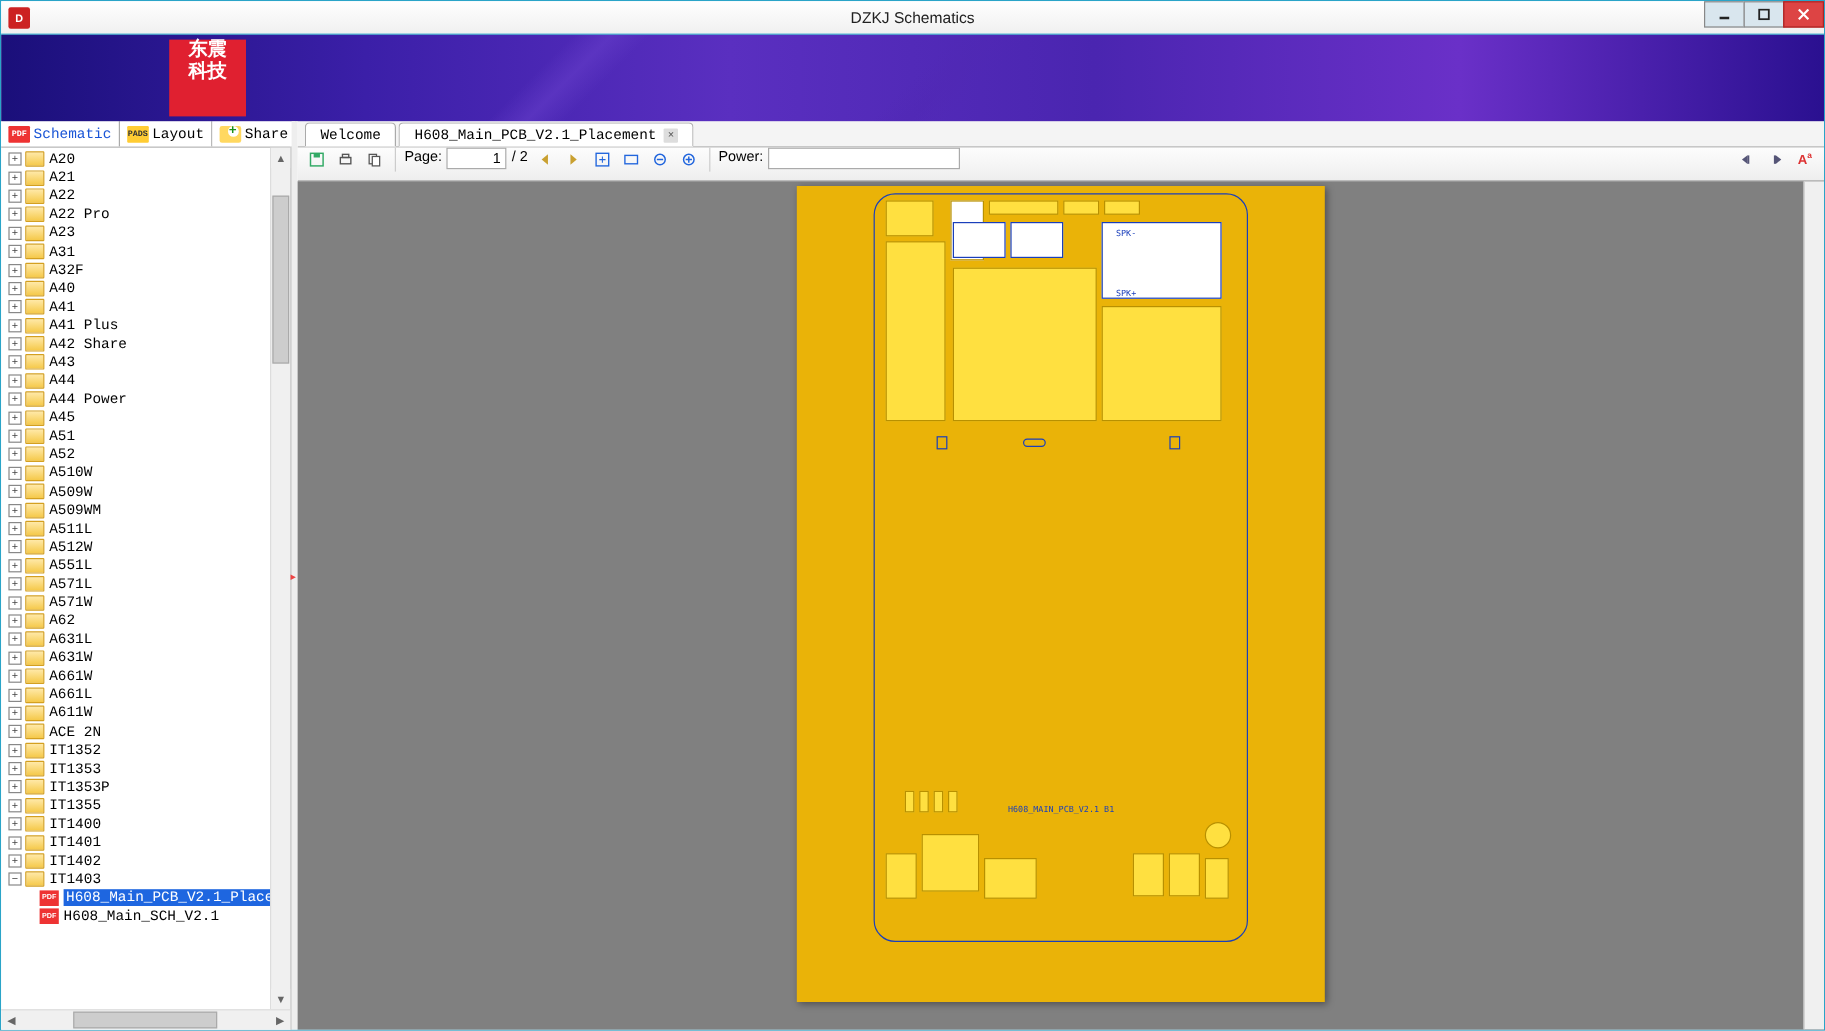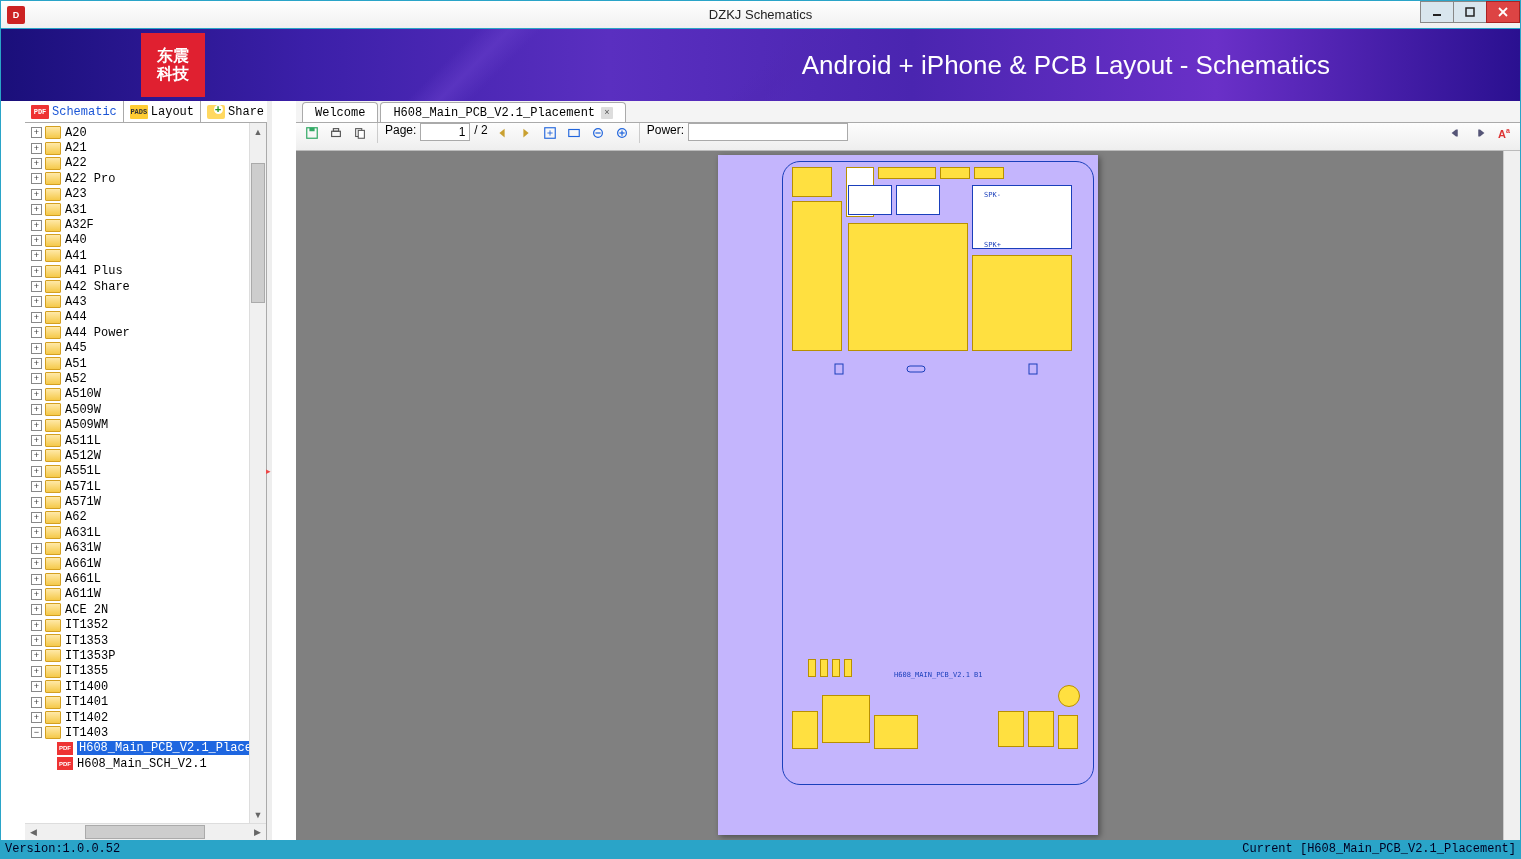--- a/index.html
+++ b/index.html
@@ -11,26 +11,26 @@
 .titlebar .app-icon { width: 18px; height: 18px; background: #c22; margin-left: 6px; border-radius: 2px; display: flex; align-items: center; justify-content: center; color: #fff; font-size: 9px; font-weight: bold; }
 .titlebar .title { position: absolute; left: 0; right: 0; text-align: center; font-size: 13px; color: #222; pointer-events: none; }
 .titlebar .win-controls { margin-left: auto; display: flex; height: 100%; }
 .titlebar .win-btn { width: 34px; height: 22px; margin-top: 0; display: flex; align-items: center; justify-content: center; border: 1px solid #888; background: #d9e6ee; cursor: pointer; margin-left: -1px; }
 .titlebar .win-btn.close { background: #d44; color: #fff; border-color: #a22; }
 .titlebar .win-btn svg { width: 10px; height: 10px; }
 
 
 .banner { height: 72px; background: linear-gradient(90deg, #1a0f7a 0%, #3b1fa8 20%, #5a2fc0 40%, #4a25b0 60%, #6a30c8 80%, #2a1090 100%); display: flex; align-items: center; color: #fff; position: relative; overflow: hidden; }
 .banner::before { content:""; position:absolute; inset:0; background: linear-gradient(135deg, transparent 30%, rgba(100,60,200,.6) 32%, transparent 34%, transparent 50%, rgba(80,40,180,.5) 52%, transparent 54%); }
-.banner .logo-box { width: 64px; height: 64px; background: #e02030; margin-left: 140px; display: flex; flex-direction: column; align-items: center; justify-content: center; color: #fff; font-weight: bold; font-size: 16px; line-height: 1.1; z-index:1; }
+.banner .logo-box { width: 64px; height: 64px; background: #e02030; margin-left: 140px; display: flex; flex-direction: column; align-items: center; justify-content: flex-start; color: #fff; font-weight: bold; font-size: 16px; line-height: 1.1; z-index:1; }
 .banner .logo-text { font-size: 30px; font-weight: bold; margin-left: 14px; letter-spacing: 1px; z-index:1; }
 .banner .tagline { margin-left: auto; margin-right: 190px; font-size: 26px; z-index:1; }
 
 
-.main { flex: 1; display: flex; min-height: 0; margin-left: 24px; }
+.main { flex: 1; display: flex; min-height: 0; }
 
 
 .sidebar { width: 242px; border-right: 1px solid #aaa; display: flex; flex-direction: column; background: #fff; }
 .sidebar-tabs { height: 22px; display: flex; border-bottom: 1px solid #aaa; background: #f4f4f4; }
 .sidebar-tab { display: flex; align-items: center; padding: 0 6px; border-right: 1px solid #aaa; font-family: "Courier New", monospace; font-size: 12px; cursor: pointer; background: #fff; }
 .sidebar-tab.active { background: #fff; }
 .sidebar-tab .ico { width: 18px; height: 14px; margin-right: 3px; }
 .ico-pdf { background: #e33; color:#fff; font-size:7px; font-weight:bold; display:flex; align-items:center; justify-content:center; border-radius:1px; }
 .ico-pads { background: #ffcc33; color:#333; font-size:7px; font-weight:bold; display:flex; align-items:center; justify-content:center; border-radius:1px; }
 .ico-share { background: #ffd860; border-radius:2px; display:flex; align-items:center; justify-content:center; }
@@ -55,36 +55,36 @@
 
 .hscroll { height:17px; border-top:1px solid #ddd; background:#f0f0f0; display:flex; align-items:center; position:relative; }
 .hscroll .arrow { width:17px; height:100%; display:flex; align-items:center; justify-content:center; font-size:9px; color:#666; }
 .hscroll .thumb { position:absolute; left:60px; width:120px; top:1px; bottom:1px; background:#cdcdcd; border:1px solid #aaa; }
 
 
 .splitter { width:5px; background:#eee; cursor:col-resize; position:relative; }
 .splitter::after { content:"▸"; color:#e44; font-size:9px; position:absolute; top:50%; left:-1px; transform:translateY(-50%); }
 
 
-.content { flex:1; display:flex; flex-direction:column; min-width:0;padding-left:24px; }
+.content { flex:1; display:flex; flex-direction:column; min-width:0; }
 .doc-tabs { height:22px; display:flex; align-items:flex-end; background:#f4f4f4; border-bottom:1px solid #aaa; padding-left:6px; gap:0; }
 .doc-tab { height:20px; padding:0 12px; background:#fff; border:1px solid #aaa; border-bottom:none; border-radius:4px 4px 0 0; display:flex; align-items:center; font-family:"Courier New",monospace; font-size:12px; margin-right:2px; cursor:pointer; }
 .doc-tab .x { margin-left:6px; width:12px; height:12px; background:#ddd; display:flex; align-items:center; justify-content:center; font-size:9px; color:#555; border-radius:1px; }
 .doc-tab.active { background:#fff; }
 
 .toolbar { height:28px; background:linear-gradient(#fdfdfd,#eee); border-bottom:1px solid #bbb; display:flex; align-items:flex-start; padding:0 6px; gap:4px; font-size:12px; }
 .toolbar .tbtn { width:20px; height:20px; display:flex; align-items:center; justify-content:center; cursor:pointer; border-radius:2px; }
 .toolbar .sep { width:1px; height:20px; background:#ccc; margin:0 3px; }
 .toolbar .page-input { width:50px; height:18px; border:1px solid #aaa; text-align:right; padding-right:4px; font-size:12px; }
 .toolbar .find-input { width:160px; height:18px; border:1px solid #aaa; padding:0 4px; font-size:12px; }
 .toolbar .spacer { flex:1; }
 .toolbar svg { width:14px; height:14px; }
 
 .viewer { flex:1; background:#808080; display:flex; justify-content:center; overflow:auto; position:relative; }
-.page { width:380px; height:680px; background:#c4b5fd; margin-top:4px; box-shadow:2px 2px 6px rgba(0,0,0,.4); position:relative; }
+.page { width:440px; height:680px; background:#eab308; margin-top:4px; box-shadow:2px 2px 6px rgba(0,0,0,.4); position:relative; }
 .pcb-outline { position:absolute; left:64px; top:6px; width:312px; height:624px; border:1px solid #1a3fbb; border-radius:18px; }
 .comp-area { position:absolute; background:#ffe040; border:0.5px solid #b89000; }
 .pcb-label { position:absolute; font-size:7px; color:#1a3fbb; font-family: monospace; }
 .viewer-scroll { position:absolute; right:0; top:0; bottom:0; width:17px; background:#f0f0f0; border-left:1px solid #ccc; }
 
 
 .statusbar { height:18px; background:#2aa4c8; color:#002; display:flex; align-items:center; font-family:"Courier New",monospace; font-size:12px; padding:0 4px; }
 .statusbar .right { margin-left:auto; color:#002; }
 </style>
 </head>
@@ -113,21 +113,20 @@
           </svg>
         </div>
     </div>
   </div>
 
   <div class="banner">
     <div class="logo-box">
       <span>东震</span>
       <span>科技</span>
     </div>
-    <div class="tagline">Android + iPhone &amp; PCB Layout - Schematics</div>
   </div>
 
   <div class="main">
 
     <div class="sidebar">
       <div class="sidebar-tabs">
         <div class="sidebar-tab active">
           <span class="ico ico-pdf">PDF</span>
           <span style="color:#1a55d6">Schematic</span>
         </div>
@@ -496,17 +495,13 @@
           <div class="comp-area" style="left:280px;top:556px;width:26px;height:36px"></div>
           <div class="comp-area" style="left:310px;top:556px;width:26px;height:36px"></div>
           <div class="comp-area" style="left:340px;top:530px;width:22px;height:22px;border-radius:50%"></div>
           <div class="comp-area" style="left:340px;top:560px;width:20px;height:34px"></div>
         </div>
         <div class="viewer-scroll"></div>
       </div>
     </div>
   </div>
 
-  <div class="statusbar">
-    <span>Version:1.0.0.52</span>
-    <span class="right">Current [H608_Main_PCB_V2.1_Placement]</span>
-  </div>
 </div>
 
 </body></html>

